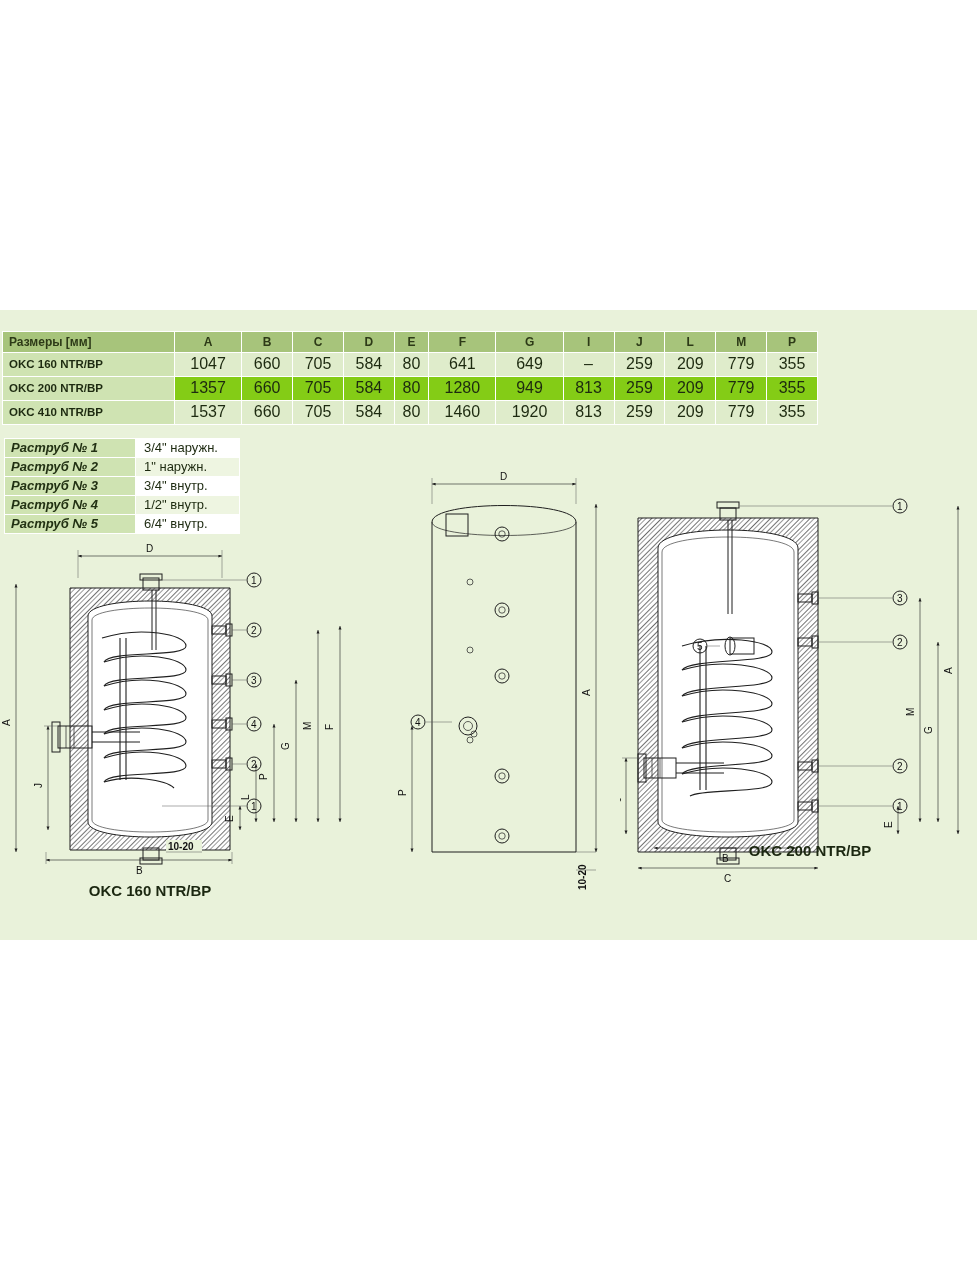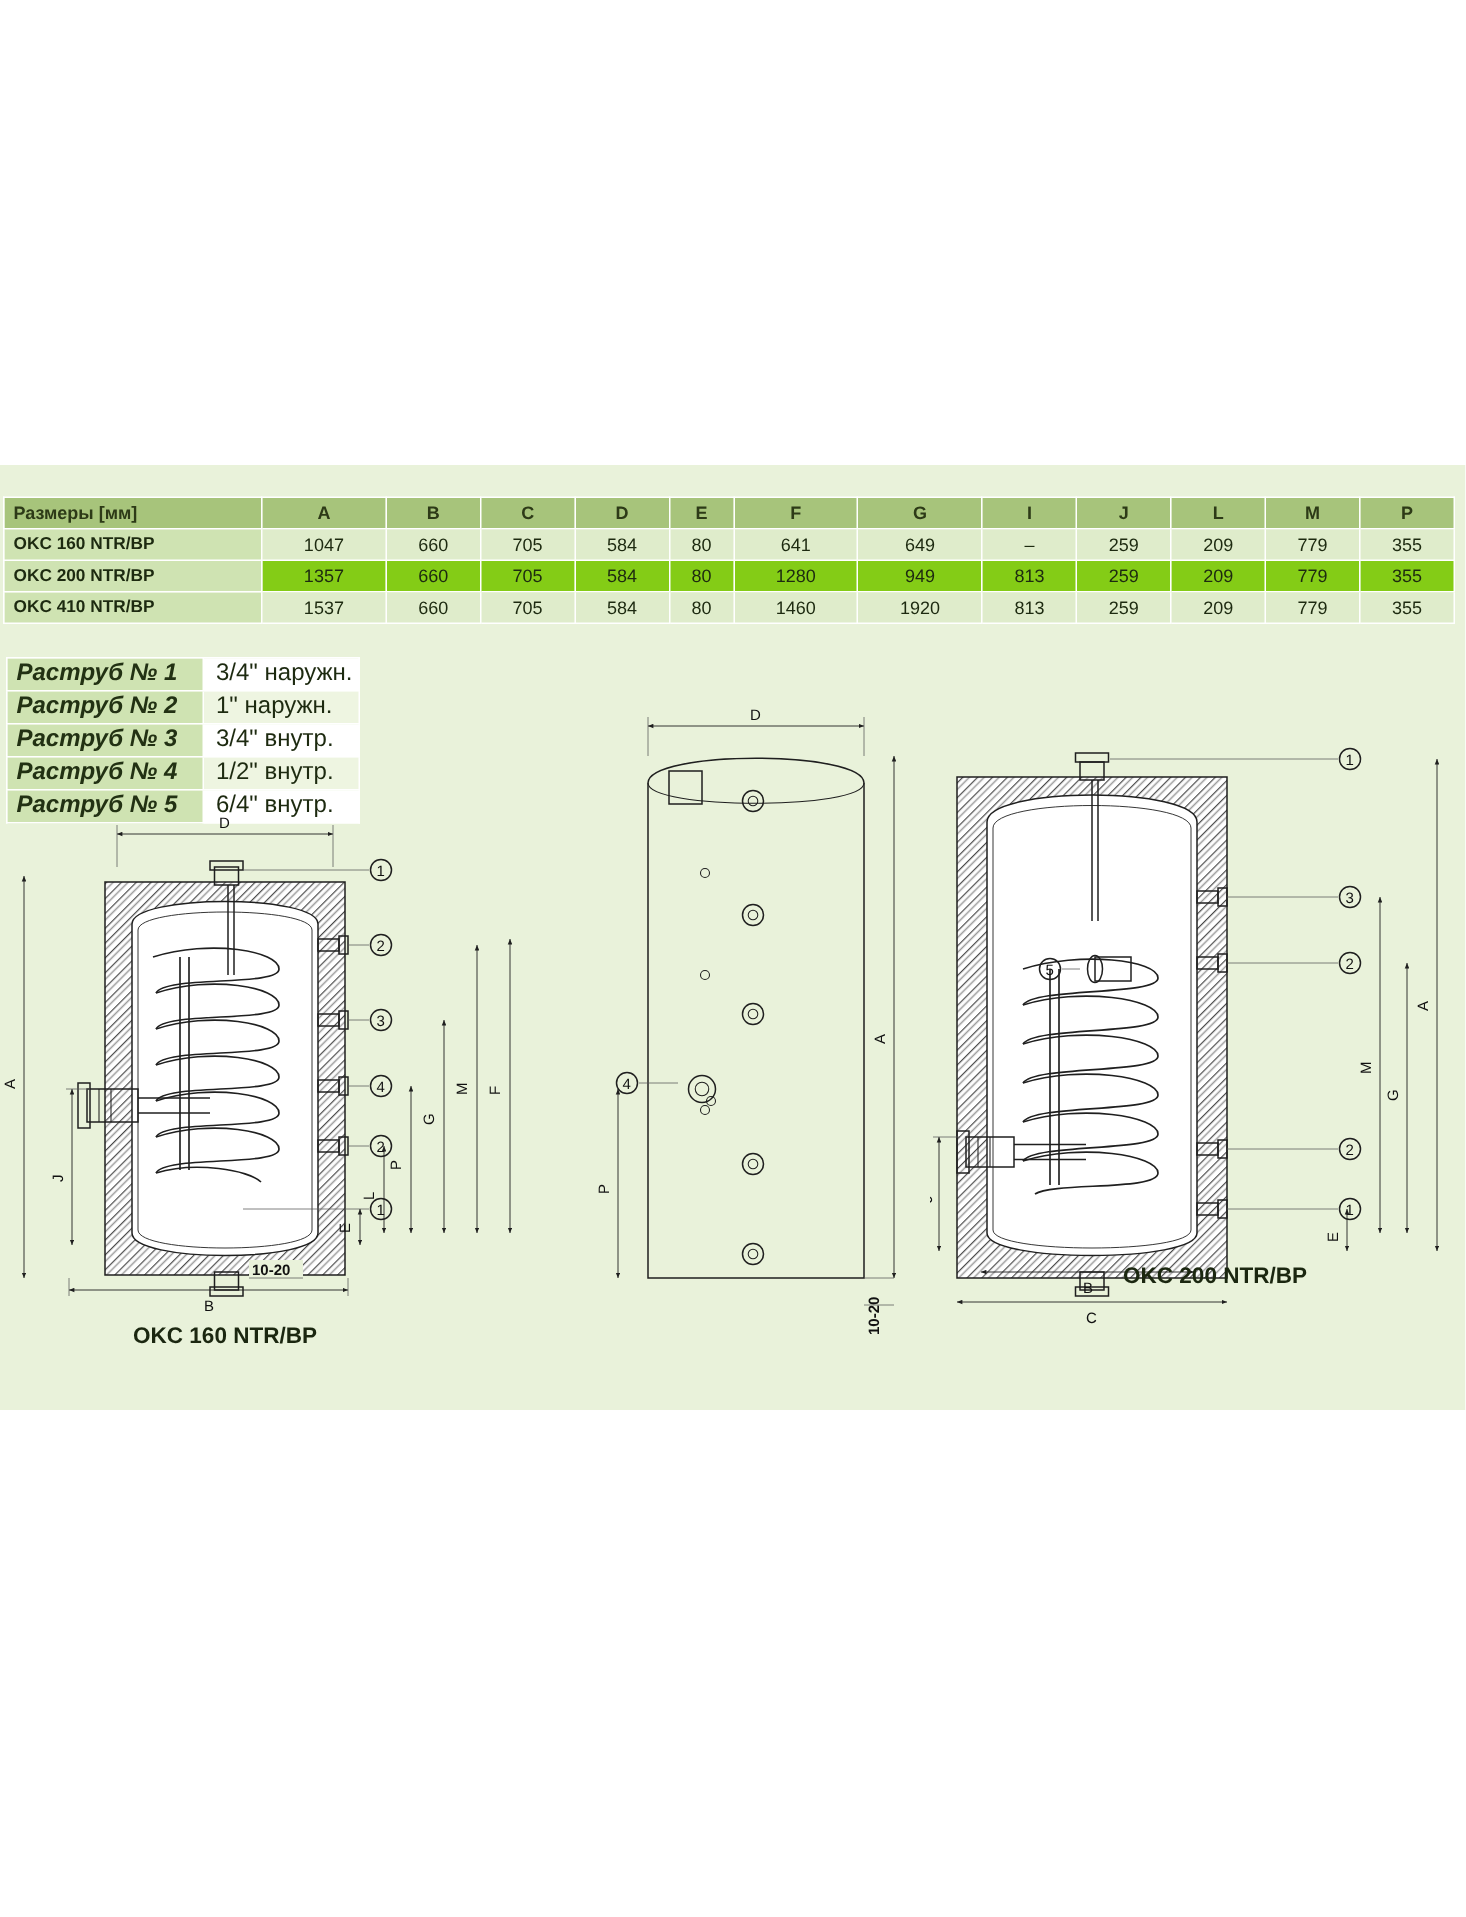--- a/index.html
+++ b/index.html
@@ -20,21 +20,21 @@
     top: 310px;
     width: 977px;
     height: 630px;
     background: #e9f2da;
   }
   
   .dim-table {
     position: absolute;
     left: 2px;
     top: 21px;
-    width: 968px;
+    width: 816px;
     border-collapse: collapse;
     font-size: 11.5px;
   }
   .dim-table td, .dim-table th {
     border: 1px solid #ffffff;
     text-align: center;
     padding: 2px 0 3px 0;
     height: 15px;
   }
   .dim-table thead th {
@@ -44,40 +44,40 @@
     font-size: 12px;
   }
   .dim-table thead th.rowhead {
     text-align: left;
     padding-left: 6px;
     width: 165px;
   }
   .dim-table tbody td {
     background: #dfeccb;
     color: #1d2a10;
-    font-size: 12px;
+    font-size: 16px;
   }
   .dim-table tbody td.rowhead {
     text-align: left;
     padding-left: 6px;
     font-weight: bold;
     font-size: 11.5px;
     background: #cfe3b2;
   }
   .dim-table tbody tr:nth-child(2) td { background: #84cc16; }
   .dim-table tbody tr:nth-child(2) td.rowhead { background: #cfe3b2; }
 
   
   .legend {
     position: absolute;
     left: 4px;
     top: 128px;
     width: 236px;
     border-collapse: collapse;
-    font-size: 16px;
+    font-size: 13px;
   }
   .legend td {
     border: 1px solid #ffffff;
     height: 14px;
     padding: 1px 0 2px 0;
   }
   .legend td.k {
     background: #cfe3b2;
     font-weight: bold;
     font-style: italic;

